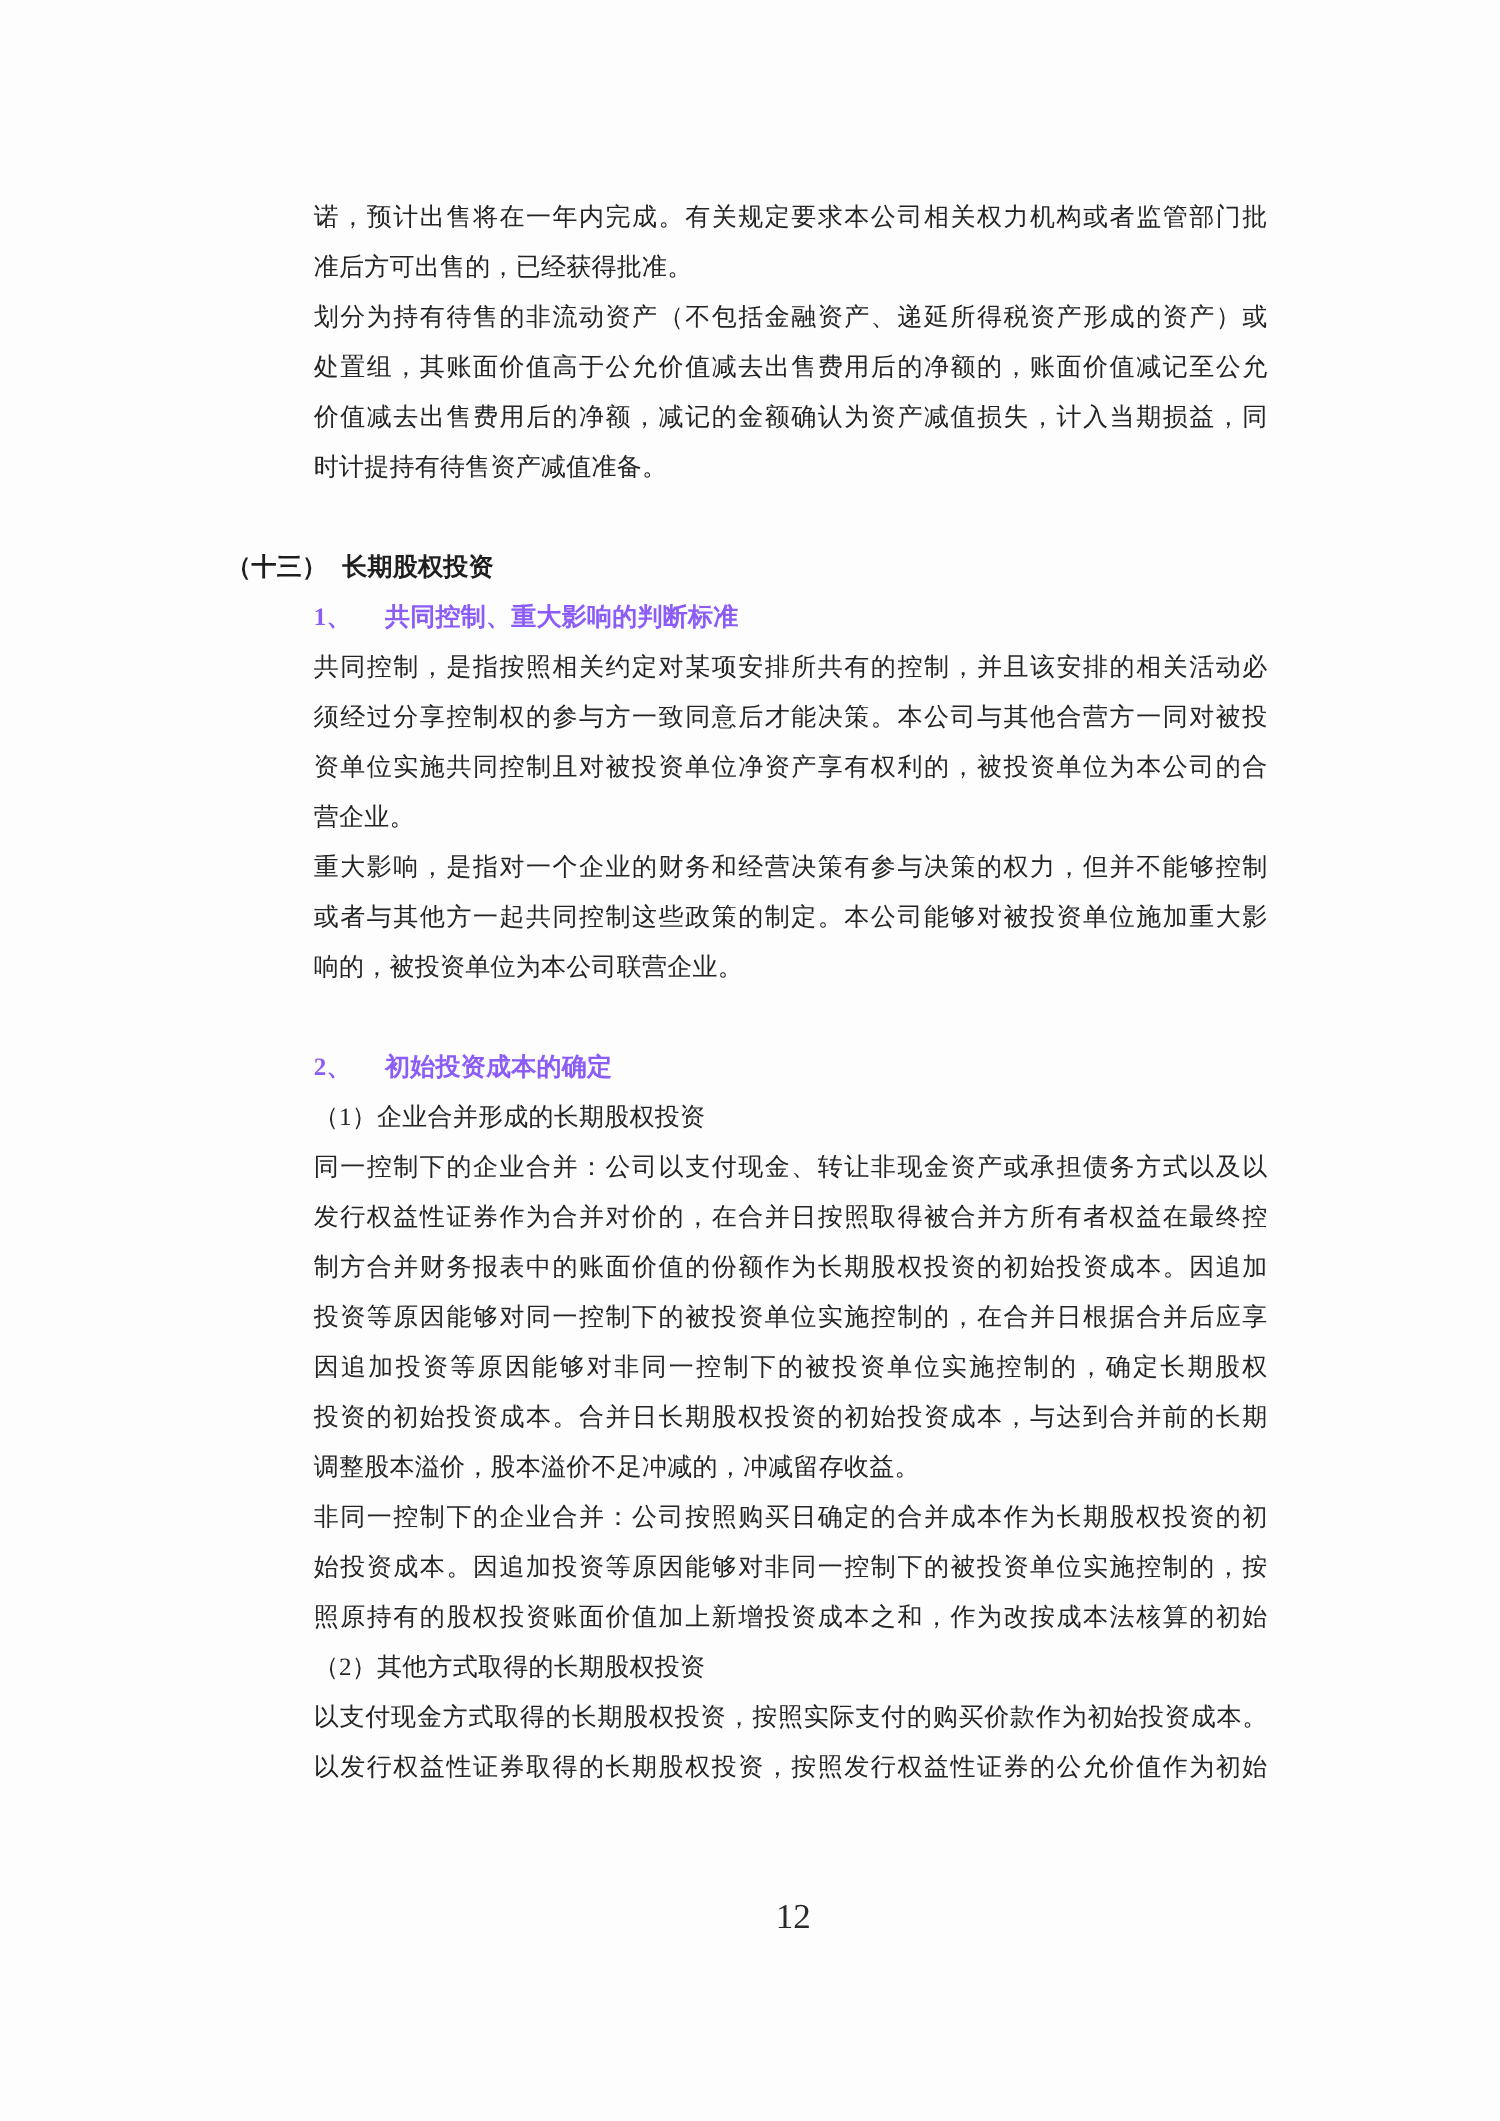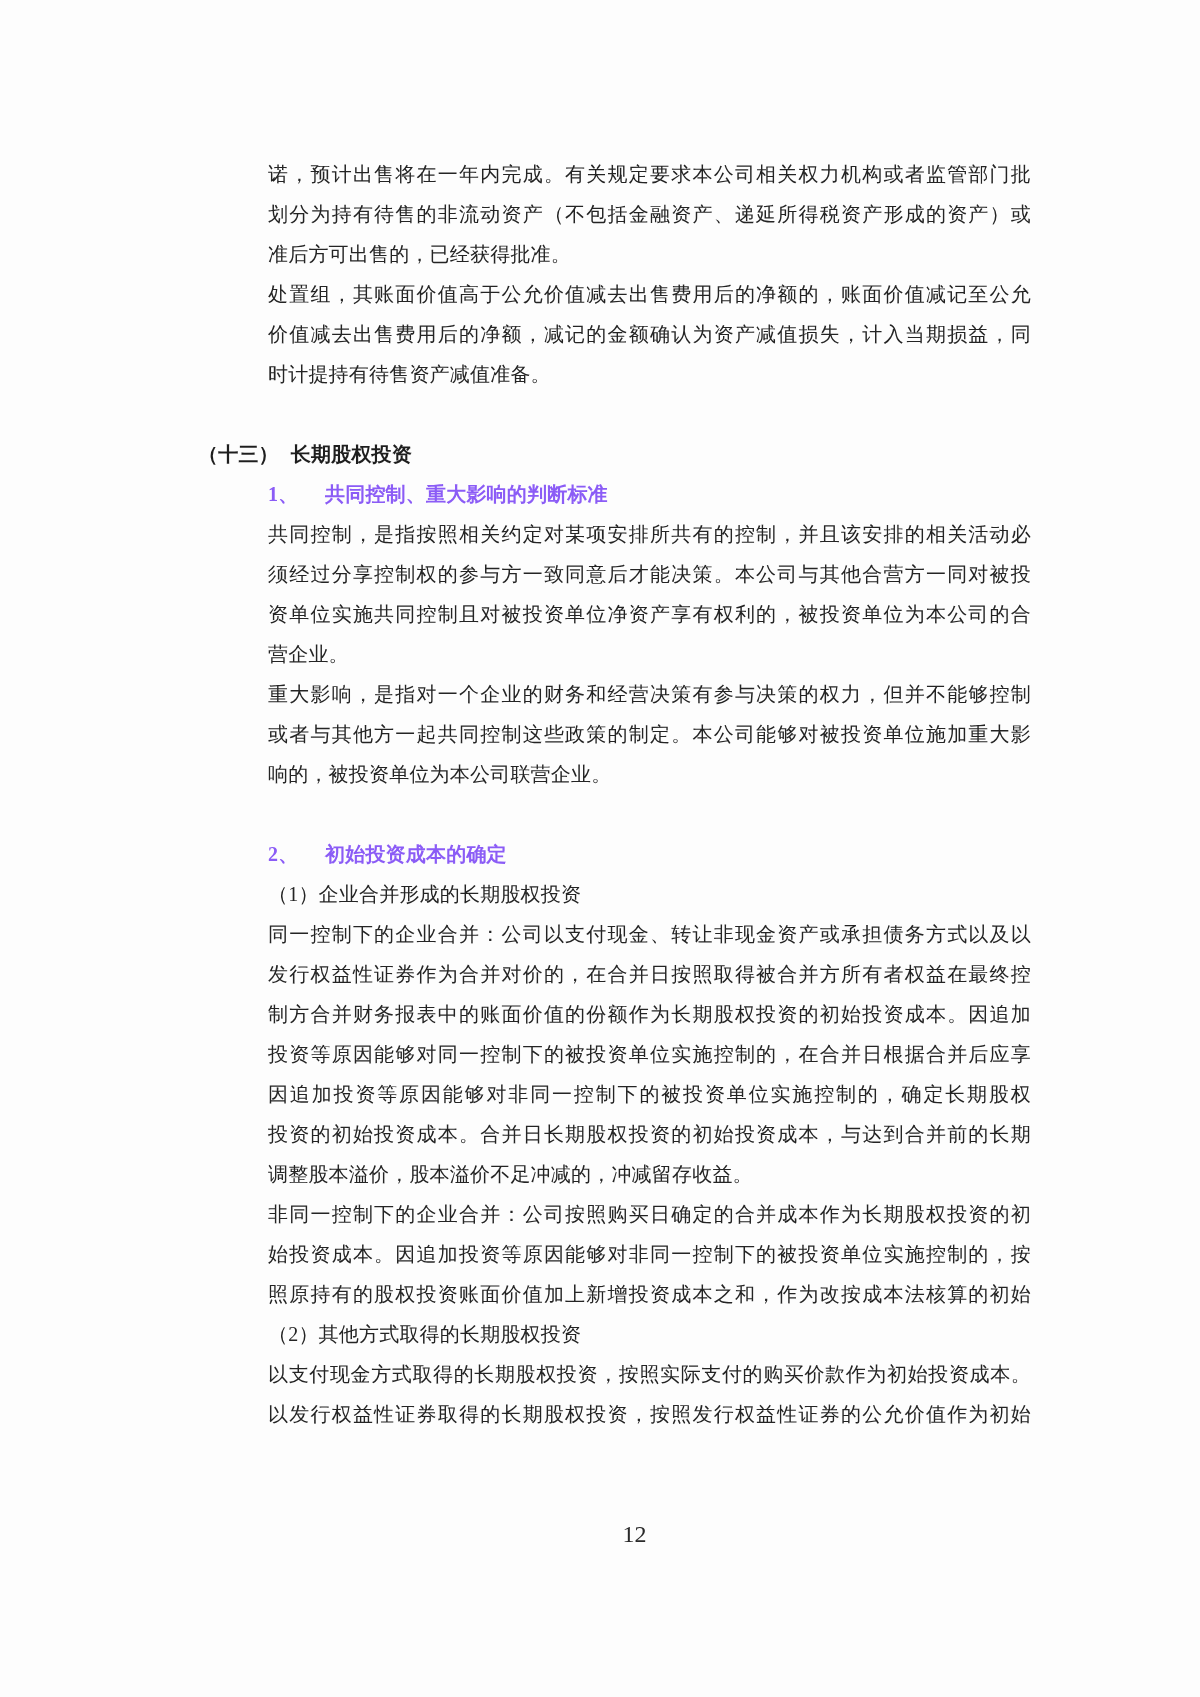--- a/index.html
+++ b/index.html
@@ -10,21 +10,21 @@
   }
   .page {
     position: relative;
     width: 1200px; height: 1697px;
     background: #fdfdfd;
     color: #242424;
     overflow: hidden;
   }
   .content {
     position: absolute;
-    left: 268px; top: 154px;
+    left: 251px; top: 154px;
     width: 763px;
   }
   .ln {
     height: 40px;
     line-height: 40px;
     font-size: 20px;
     letter-spacing: 0.2px;
     color: #242424;
   }
   
@@ -41,35 +41,35 @@
     color: #1e1e1e;
   }
   .h13 .h13t { margin-left: 12px; }
   .hnum { font-weight: bold; color: #8b5cf6; }
   .hnum .num { display: inline-block; width: 57px; }
   .footer {
     position: absolute;
     left: 253px; top: 1514px;
     width: 763px; height: 40px;
     line-height: 40px;
-    font-size: 24px;
+    font-size: 28px;
     text-align: center;
     color: #2a2a2a;
   }
 </style>
 </head>
 <body>
 
 <div class="page">
   <div class="content">
 
     <div class="ln jl">诺，预计出售将在一年内完成。有关规定要求本公司相关权力机构或者监管部门批</div>
+    <div class="ln pl">准后方可出售的，已经获得批准。</div>
+
     <div class="ln jl">划分为持有待售的非流动资产（不包括金融资产、递延所得税资产形成的资产）或</div>
-
-    <div class="ln pl">准后方可出售的，已经获得批准。</div>
     <div class="ln jl">处置组，其账面价值高于公允价值减去出售费用后的净额的，账面价值减记至公允</div>
     <div class="ln jl">价值减去出售费用后的净额，减记的金额确认为资产减值损失，计入当期损益，同</div>
     <div class="ln pl">时计提持有待售资产减值准备。</div>
 
     <div class="sp"></div>
 
     <div class="ln pl h13">
       <span>（十三）</span><span class="h13t">长期股权投资</span>
     </div>
 

